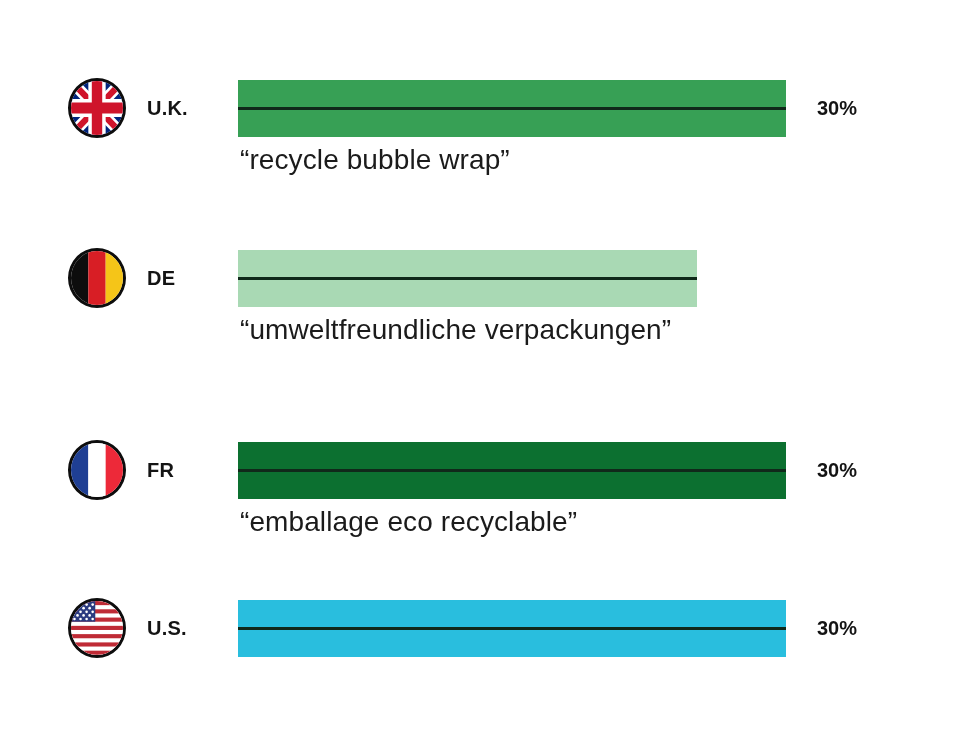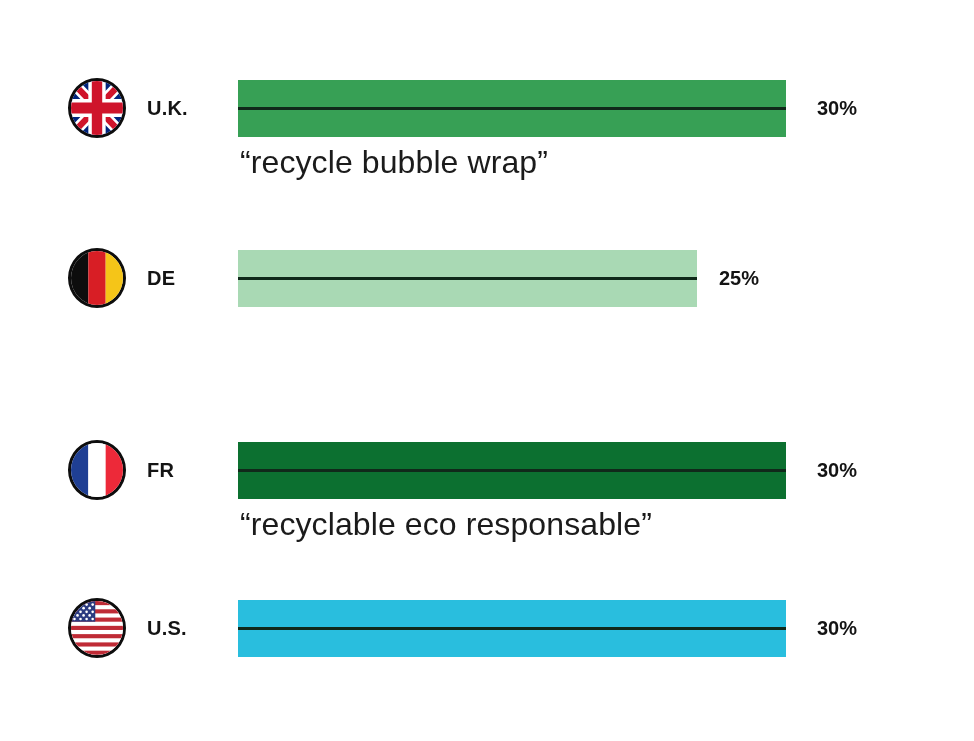--- a/index.html
+++ b/index.html
@@ -98,21 +98,21 @@
     font-weight: bold;
     color: #141414;
     white-space: nowrap;
   }
 
   
   .caption {
     position: absolute;
     left: 240px;
     top: 86px;
-    font-size: 32px;
+    font-size: 28px;
     font-weight: normal;
     color: #1b1b1b;
     white-space: nowrap;
     letter-spacing: 0.1px;
   }
 </style>
 </head>
 <body>
 
 <div id="chart">
@@ -144,39 +144,39 @@
         <rect x="20" y="0" width="20" height="60" fill="#d81e25"></rect>
         <rect x="40" y="0" width="20" height="60" fill="#f5c518"></rect>
       </svg>
     </div>
     <div class="country">DE</div>
     <div class="bar-wrap" style="width:459px;">
       <div class="bar" style="background:#a9d9b4;">
         <div class="bar-line"></div>
       </div>
     </div>
-    <div class="percent" style="left:719px;">25%</div>
+    <div class="caption">“umweltfreundliche verpackungen”</div>
   </div>
 
   <div class="row" style="top:420px;">
     <div class="flag-badge">
       <svg viewBox="0 0 60 60" preserveAspectRatio="none">
         <rect x="0" y="0" width="20" height="60" fill="#1f3f94"></rect>
         <rect x="20" y="0" width="20" height="60" fill="#ffffff"></rect>
         <rect x="40" y="0" width="20" height="60" fill="#ed2939"></rect>
       </svg>
     </div>
     <div class="country">FR</div>
     <div class="bar-wrap" style="width:548px;">
       <div class="bar" style="background:#0c7030;">
         <div class="bar-line"></div>
       </div>
     </div>
     <div class="percent" style="left:817px;">30%</div>
-    <div class="caption">“recyclable eco responsable”</div>
+    <div class="caption">“emballage eco recyclable”</div>
   </div>
 
   <div class="row" style="top:578px;padding-left:32px;">
     <div class="flag-badge">
       <svg viewBox="0 0 60 60" preserveAspectRatio="none">
         <rect width="60" height="60" fill="#ffffff"></rect>
         <g fill="#bf2b36">
           <rect x="0" y="0" width="60" height="4.6"></rect>
           <rect x="0" y="9.2" width="60" height="4.6"></rect>
           <rect x="0" y="18.4" width="60" height="4.6"></rect>

